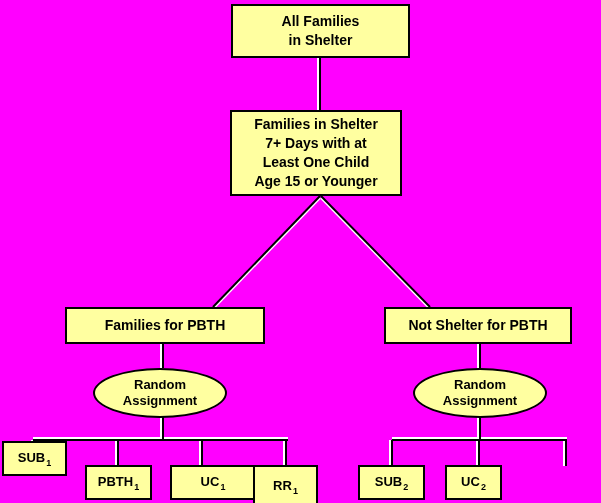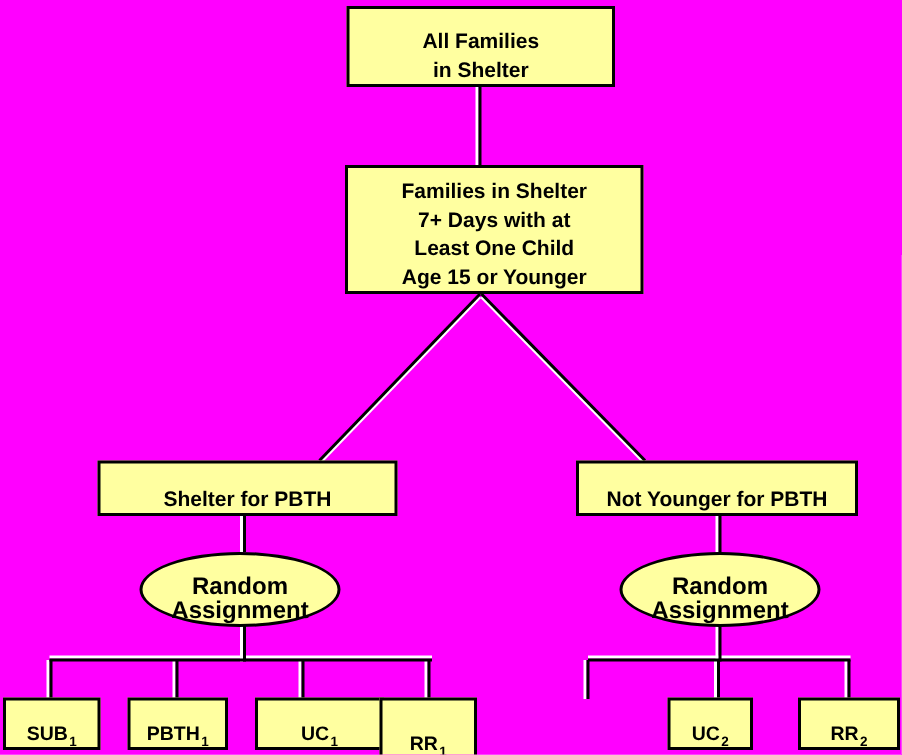--- a/index.html
+++ b/index.html
@@ -19,54 +19,54 @@
     left: 0;
     top: 0;
     z-index: 1;
   }
   .node {
     position: absolute;
     box-sizing: border-box;
     background: var(--node-fill, #FFFFA0);
     border: 2px solid var(--node-border, #000000);
     display: flex;
-    align-items: flex-end;
+    align-items: center;
     justify-content: center;
     text-align: center;
     color: #000;
     font-weight: bold;
     z-index: 2;
   }
   .node .node-label {
     white-space: pre-line;
   }
   .rect-lg  { font-size: 14px; line-height: 19px; }
   .ellipse {
     border-radius: 50%;
-    font-size: 16px;
+    font-size: 13px;
     line-height: 16px;
   }
   .leaf {
     font-size: 13px;
     line-height: 15px;
   }
   .leaf .sub {
     font-size: 9px;
     position: relative;
     top: 4px;
     margin-left: 1px;
   }
   
   #node-all-families        { left: 231px; top:   4px; width: 179px; height: 54px; }
-  #node-eligibility-criteria{ left: 230px; top: 110px; width: 199px; height: 86px; }
+  #node-eligibility-criteria{ left: 230px; top: 110px; width: 172px; height: 86px; }
   #node-eligible-pbth       { left:  65px; top: 307px; width: 200px; height: 37px; }
   #node-not-eligible-pbth   { left: 384px; top: 307px; width: 188px; height: 37px; }
   #node-random-left         { left:  93px; top: 368px; width: 134px; height: 50px; }
   #node-random-right        { left: 413px; top: 368px; width: 134px; height: 50px; }
-  #node-sub1  { left:   2px; top: 465px; width: 65px; height: 35px; }
+  #node-sub1  { left:   2px; top: 441px; width: 65px; height: 35px; }
   #node-pbth1 { left:  85px; top: 465px; width: 67px; height: 35px; }
   #node-uc1   { left: 170px; top: 465px; width: 86px; height: 35px; }
   #node-rr1   { left: 253px; top: 465px; width: 65px; height: 42px; }
   #node-sub2  { left: 358px; top: 465px; width: 67px; height: 35px; }
   #node-uc2   { left: 445px; top: 465px; width: 57px; height: 35px; }
   #node-rr2   { left: 532px; top: 465px; width: 68px; height: 35px; }
 </style>
 </head>
 <body>
 
@@ -119,25 +119,25 @@
   </div>
 
   <div class="node rect-lg" id="node-eligibility-criteria">
     <span class="node-label">Families in Shelter
 7+ Days with at
 Least One Child
 Age 15 or Younger</span>
   </div>
 
   <div class="node rect-lg" id="node-eligible-pbth">
-    <span class="node-label">Shelter for PBTH</span>
+    <span class="node-label">Families for PBTH</span>
   </div>
 
   <div class="node rect-lg" id="node-not-eligible-pbth">
-    <span class="node-label">Not Younger for PBTH</span>
+    <span class="node-label">Not Shelter for PBTH</span>
   </div>
 
   <div class="node ellipse" id="node-random-left">
     <span class="node-label">Random
 Assignment</span>
   </div>
 
   <div class="node ellipse" id="node-random-right">
     <span class="node-label">Random
 Assignment</span>
@@ -149,20 +149,20 @@
   <div class="node leaf" id="node-pbth1">
     <span><span>PBTH</span><span class="sub">1</span></span>
   </div>
   <div class="node leaf" id="node-uc1">
     <span><span>UC</span><span class="sub">1</span></span>
   </div>
   <div class="node leaf" id="node-rr1">
     <span><span>RR</span><span class="sub">1</span></span>
   </div>
 
+  <div class="node leaf" id="node-sub2">
+    <span><span>SUB</span><span class="sub">2</span></span>
+  </div>
   <div class="node leaf" id="node-uc2">
     <span><span>UC</span><span class="sub">2</span></span>
-  </div>
-  <div class="node leaf" id="node-rr2">
-    <span><span>RR</span><span class="sub">2</span></span>
   </div>
 
 </div>
 
 </body></html>

